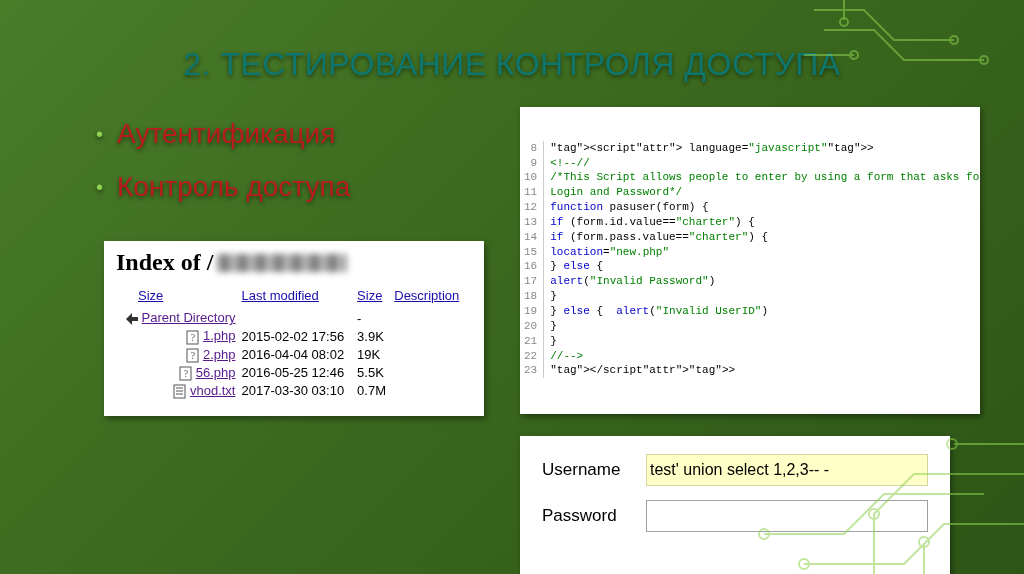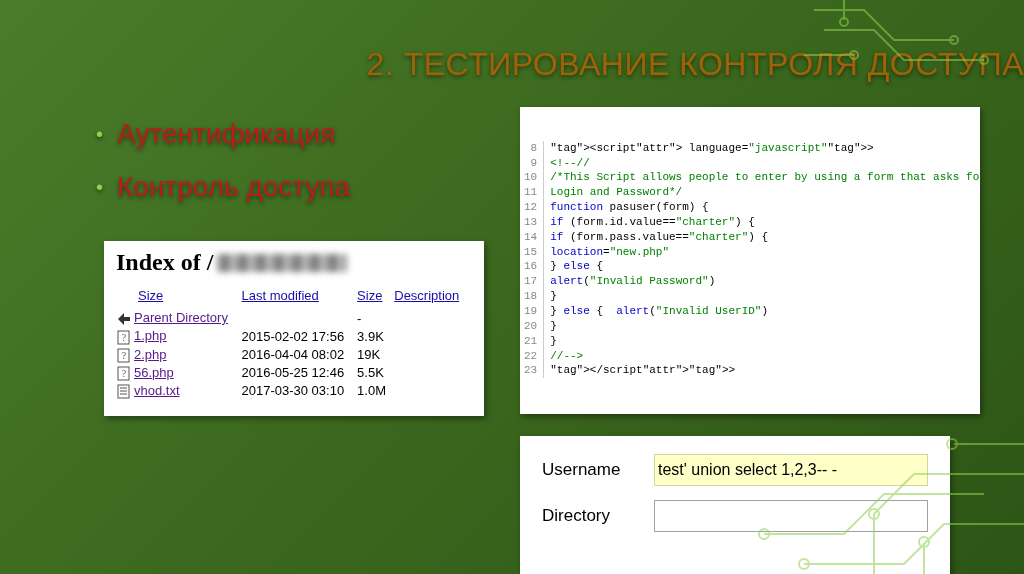--- a/index.html
+++ b/index.html
@@ -16,22 +16,22 @@
     position: absolute;
     stroke: #8fd14f;
     stroke-width: 2;
     fill: none;
     opacity: 0.55;
   }
   .circuit-tr { top: 0; right: 0; width: 220px; height: 120px; }
   .circuit-br { bottom: 0; right: 0; width: 300px; height: 200px; }
 
   .title {
-    text-align: right;
-    color: #a16207;
+    text-align: center;
+    color: #0f766e;
     font-size: 32px;
     font-weight: 400;
     letter-spacing: 0.5px;
     padding-top: 46px;
     text-shadow: 0 2px 4px rgba(0,0,0,0.5);
   }
   .content {
     display: flex;
     padding: 24px 64px 0 96px;
     gap: 24px;
@@ -93,21 +93,21 @@
   }
   table.dirlist th {
     color: #1a0dab;
     text-decoration: underline;
     font-weight: normal;
     text-align: left;
     padding: 2px 8px 6px 0;
   }
   table.dirlist th:nth-child(1){ padding-left: 22px; }
   table.dirlist td { padding: 1px 6px 1px 0; white-space: nowrap; }
-  table.dirlist td.name { color: #551a8b; text-decoration: underline; }
+  table.dirlist td.name { color: #551a8b; text-decoration: underline; text-align: right; }
   .fi {
     display: inline-block;
     width: 16px; height: 15px;
     margin-right: 2px;
     vertical-align: middle;
   }
   .fi svg { width: 16px; height: 15px; display:block; }
 
   
   .right-col { flex: 1; }
@@ -138,21 +138,21 @@
     margin-top: 22px;
     padding: 18px 22px 18px 22px;
     width: 430px;
     font-family: Arial, sans-serif;
     font-size: 17px;
     color: #000;
   }
   .login-row {
     display: flex;
     align-items: center;
-    gap: 22px;
+    gap: 14px;
     margin-bottom: 14px;
   }
   .login-row label { width: 90px; }
   .login-row input {
     flex: 1;
     height: 32px;
     font-size: 16px;
     font-family: Arial, sans-serif;
     padding: 1px 3px;
     border: 1px solid #a0a0a0;
@@ -258,21 +258,21 @@
               <td></td>
             </tr>
             <tr>
               <td class="name"><span class="fi"><svg viewBox="0 0 16 15">
                     <rect x="2" y="1" width="11" height="13" fill="#fff" stroke="#555"></rect>
                     <line x1="4" y1="4" x2="11" y2="4" stroke="#555"></line>
                     <line x1="4" y1="7" x2="11" y2="7" stroke="#555"></line>
                     <line x1="4" y1="10" x2="11" y2="10" stroke="#555"></line>
                   </svg></span>vhod.txt</td>
               <td>2017-03-30 03:10</td>
-              <td>1.0M</td>
+              <td>0.7M</td>
               <td></td>
             </tr>
           </tbody>
       </table>
     </div>
   </div>
 
   <div class="right-col">
     <div class="panel code-panel">
       <div class="ln-wrap">
@@ -310,21 +310,21 @@
 <span class="&lt;span">"tag"</span>&gt;&lt;/script<span class="&lt;span">"attr"</span>&gt;<span class="&lt;span">"tag"</span>&gt;&gt;</div>
       </div>
     </div>
 
     <div class="panel login-panel">
       <div class="login-row">
         <label>Username</label>
         <input type="text" class="highlight" value="test' union select 1,2,3-- -" style="">
       </div>
       <div class="login-row">
-        <label>Directory</label>
+        <label>Password</label>
         <input type="password" value="" style="">
       </div>
       <div class="login-btn-wrap">
         <button class="login-btn">Login</button>
       </div>
     </div>
   </div>
 </div>
 
 </body></html>

